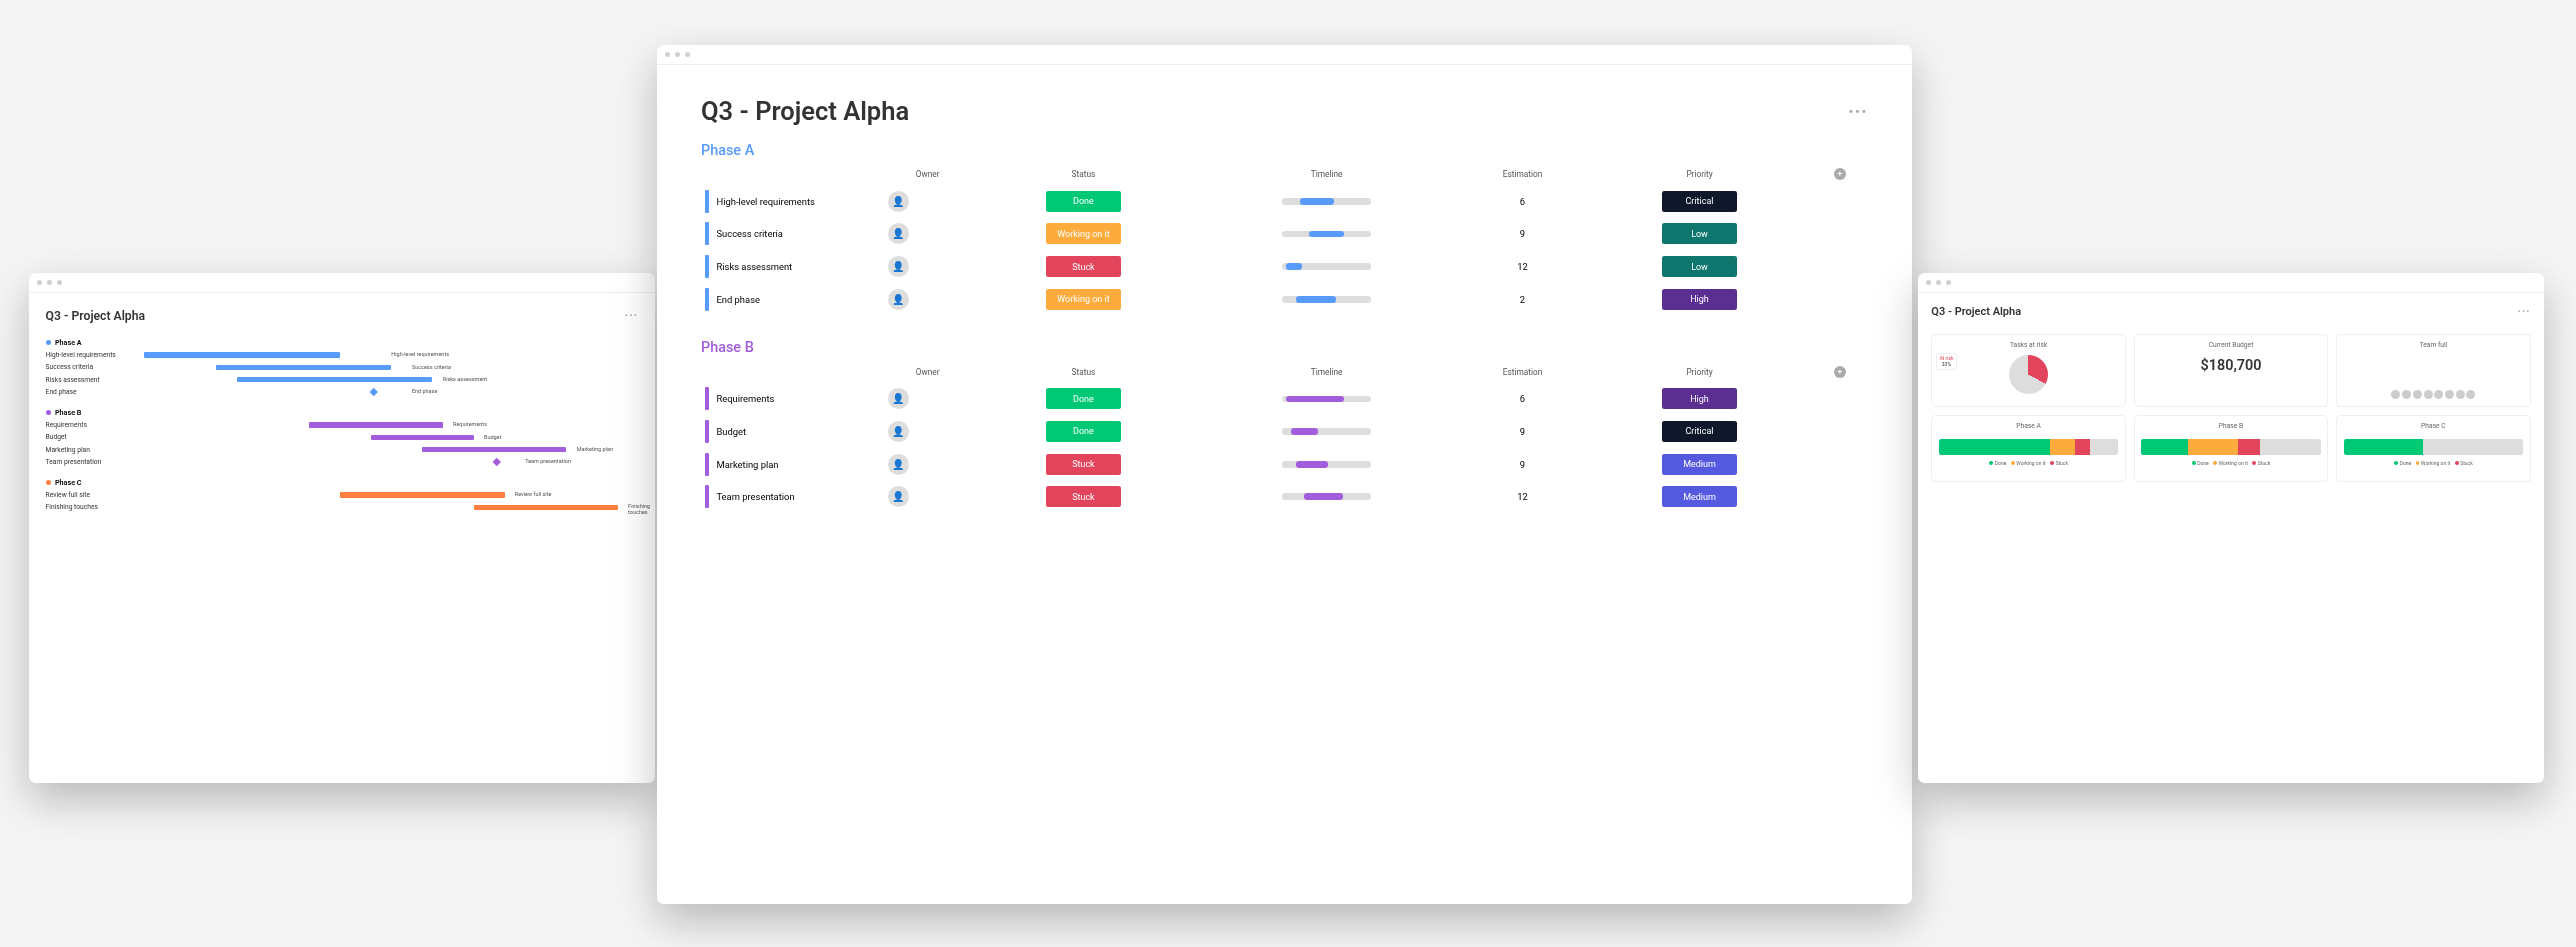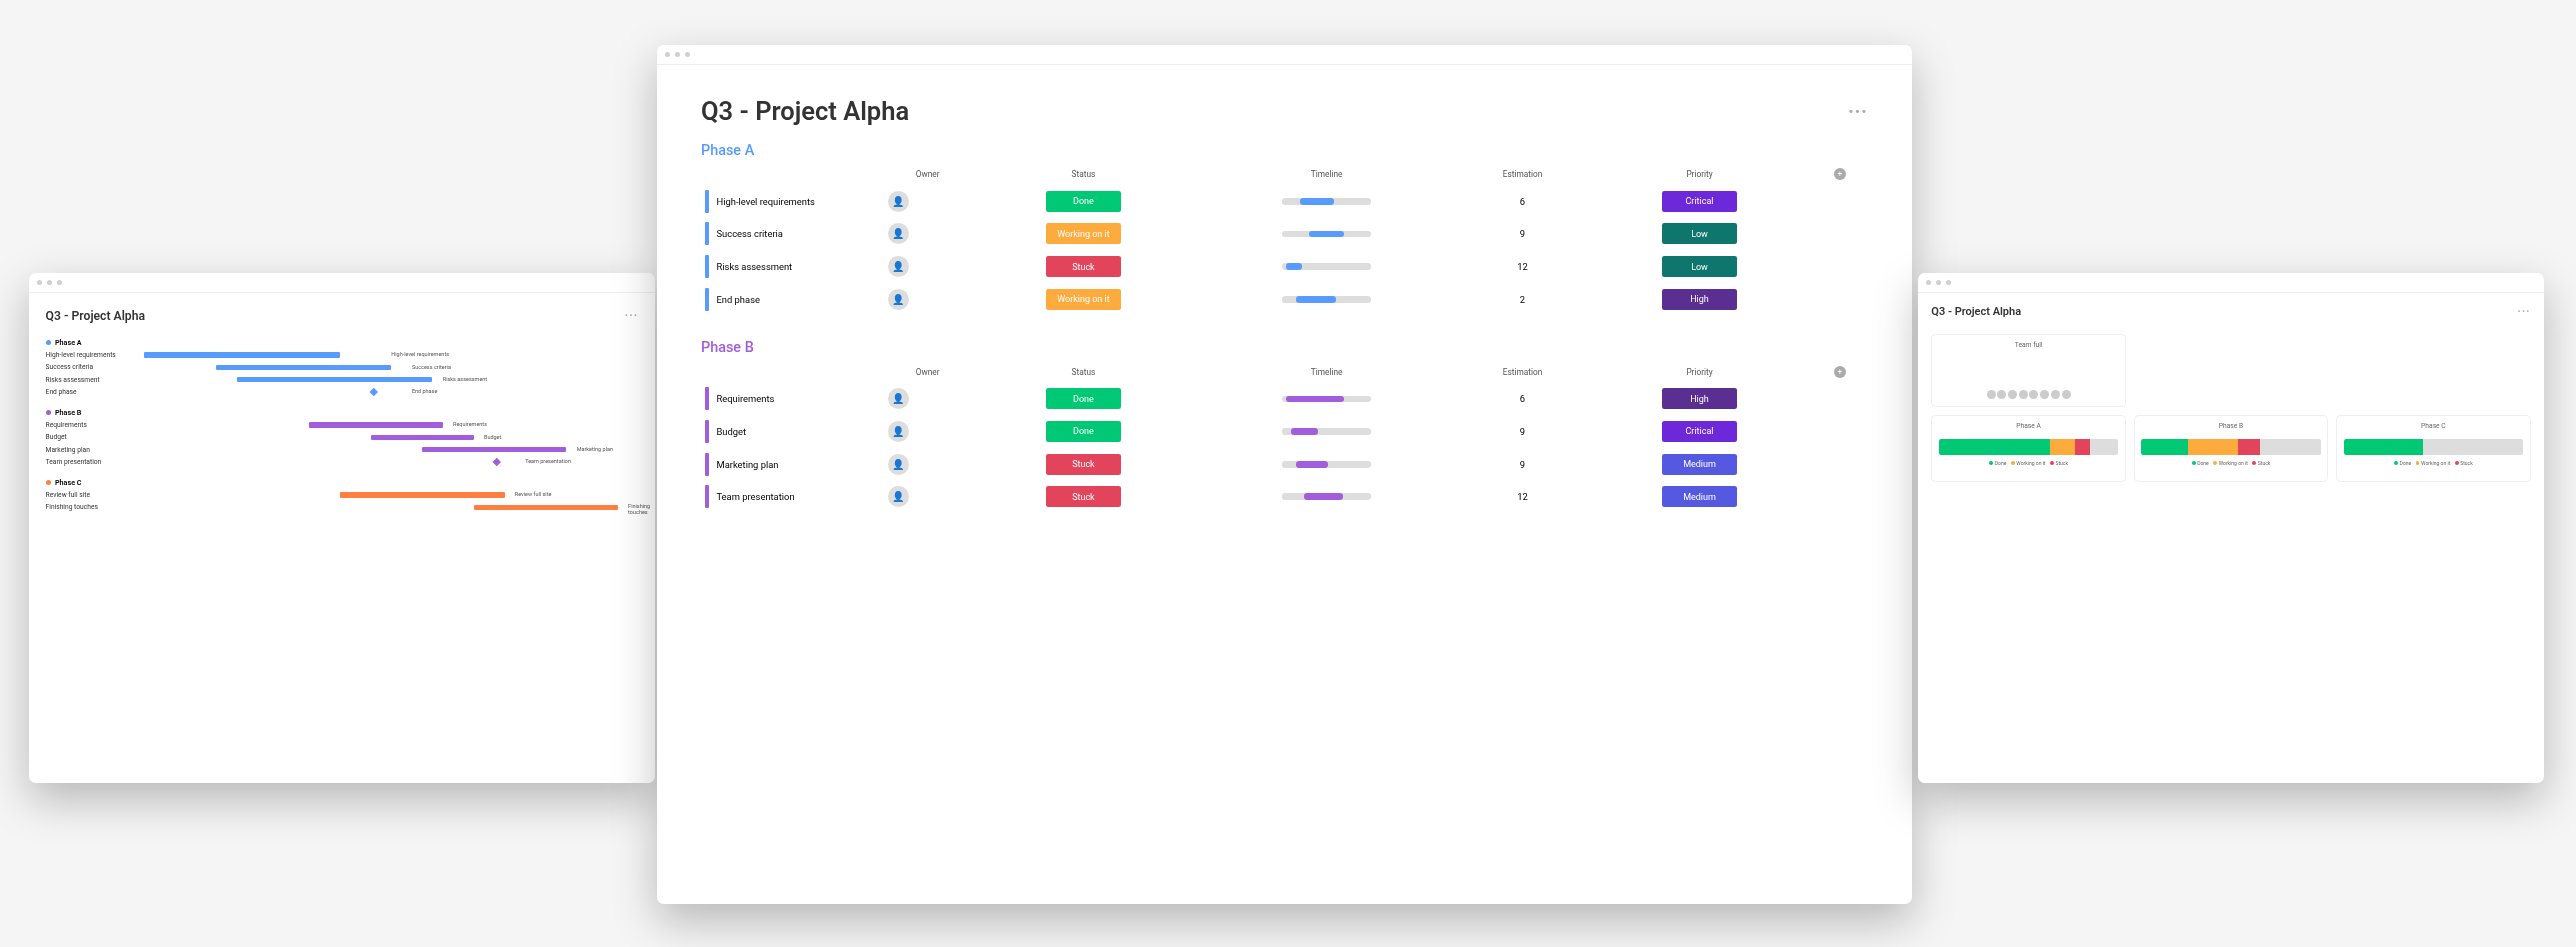--- a/index.html
+++ b/index.html
@@ -20,21 +20,21 @@
 .table td{font-size:9.4px;padding:3.3px 4.4px;vertical-align:middle;text-align:center}
 .task-cell{display:flex;align-items:center;gap:7.8px;text-align:left}
 .bar{width:3.3px;height:23px;border-radius:1.1px}
 .bar-a{background:#579bfc}
 .bar-b{background:#a25ddc}
 .avatar{width:21px;height:21px;border-radius:50%;background:#ddd;display:flex;align-items:center;justify-content:center;font-size:10px}
 .pill{padding:5.5px 0;border-radius:2.2px;color:#fff;font-size:9px;font-weight:400;width:75px;display:inline-block}
 .Done{background:#00c875}
 .Working{background:#fdab3d}
 .Stuck{background:#e2445c}
-.Critical{background:#6d28d9}
+.Critical{background:#0f172a}
 .Low{background:#0f766e}
 .High{background:#5b2e91}
 .Medium{background:#5559df}
 .timeline{width:89px;height:6.7px;border-radius:3.3px;background:#ddd;position:relative;display:inline-block;overflow:hidden}
 .timeline > div{position:absolute;top:0;height:100%;border-radius:3.3px}
 .add{width:12.2px;height:12.2px;border-radius:50%;background:#aaa;color:#fff;display:inline-flex;align-items:center;justify-content:center;font-size:8.3px;cursor:pointer}
 
 .left .content{padding:15.5px 16.6px}
 .left .title{font-size:12.2px}
 .left .more{font-size:7.8px}
@@ -351,20 +351,32 @@
     <span class="dot"></span>
     <span class="dot"></span>
   </div>
   <div class="content">
     <div class="header">
       <div class="title">Q3 - Project Alpha</div>
       <div class="more">•••</div>
     </div>
     <div class="cards">
       <div class="card">
+        <div class="card-title">Tasks at risk</div>
+        <div class="pie-lbl">
+          <span>At risk</span><br>
+          <span style="color:#333">33%</span>
+        </div>
+        <div class="pie"></div>
+      </div>
+      <div class="card">
+        <div class="card-title">Current Budget</div>
+        <div class="budget">$180,700</div>
+      </div>
+      <div class="card">
         <div class="card-title">Team full</div>
         <div class="bars" id="teambars">
             <div class="vbar">
               <div style="height:30%;bottom:0%;background:#00c875"></div>
               <div style="height:20%;bottom:30%;background:#fdab3d"></div>
               <div style="height:20%;bottom:50%;background:#a25ddc"></div>
             </div>
             <div class="vbar">
               <div style="height:20%;bottom:0%;background:#00c875"></div>
               <div style="height:15%;bottom:20%;background:#fdab3d"></div>

